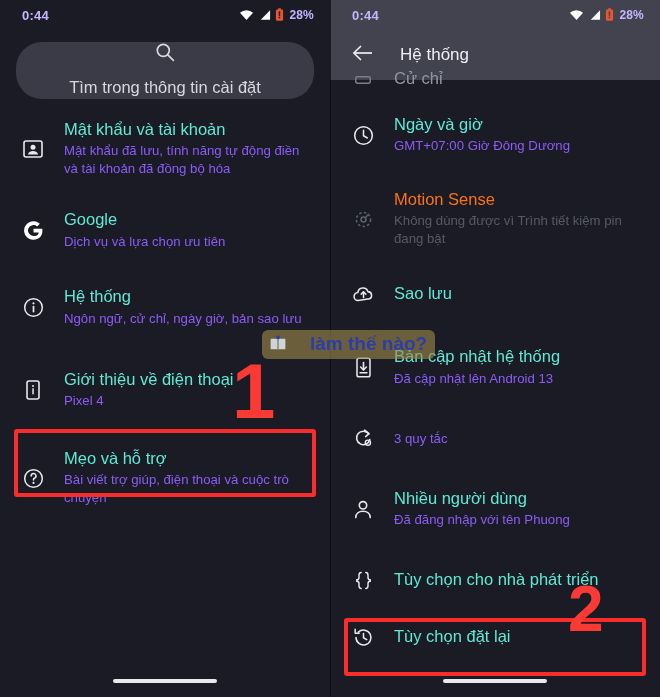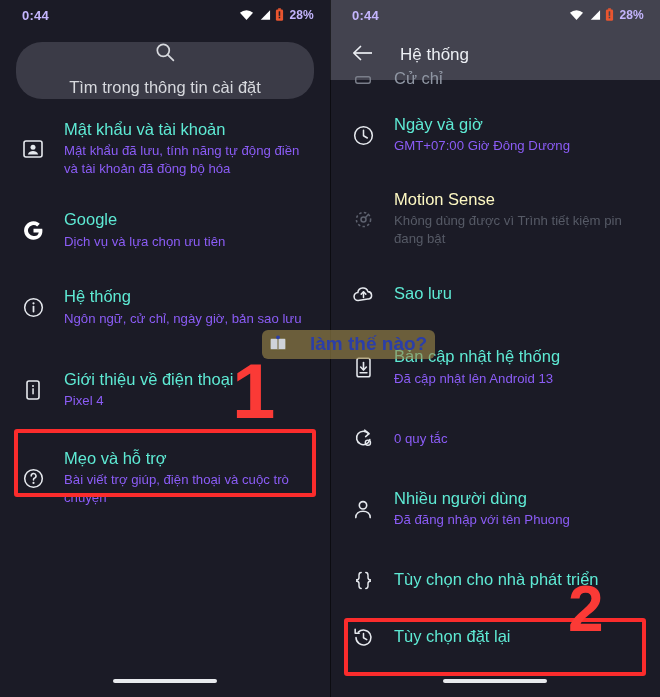--- a/index.html
+++ b/index.html
@@ -49,21 +49,21 @@
   .row {
     display: flex; align-items: flex-start;
     padding: 12px 18px 12px 20px;
     gap: 18px;
     position: relative;
   }
   .row .ic { width: 26px; min-width: 26px; display: flex; justify-content: center; align-items: center; padding-top: 2px; }
   .row .txt { flex: 1; }
   .row .t1 { color: #5eead4; font-size: 16.5px; line-height: 1.3; }
   .row .t2 { color: #8b5cf6; font-size: 13.2px; line-height: 1.32; margin-top: 2px; }
-  .row.dim .t1 { color: #fef9c3; }
+  .row.dim .t1 { color: #f97316; }
   .row.dim .t2 { color: #565a66; }
 
   
   .row { align-items: center; }
 
   
   .hl {
     position: absolute; border: 4px solid #fb2c2c; border-radius: 3px;
     pointer-events: none;
   }
@@ -308,21 +308,21 @@
 
       <div class="row" style="padding-top:20px;padding-bottom:18px">
         <span class="ic">
           <svg width="23" height="23" viewBox="0 0 24 24">
             <path d="M17.4 7.2A7 7 0 1 0 18.6 13" fill="none" stroke="#e6e9ee" stroke-width="1.6" stroke-linecap="round"></path>
             <polyline points="13.2,3.3 17.8,6.9 14.2,10" fill="none" stroke="#e6e9ee" stroke-width="1.6" stroke-linecap="round" stroke-linejoin="round"></polyline>
             <circle cx="16.6" cy="16.4" r="2.7" fill="none" stroke="#e6e9ee" stroke-width="1.5"></circle>
           </svg>
         </span>
         <span class="txt">
-          <div class="t2">0 quy tắc</div>
+          <div class="t2">3 quy tắc</div>
         </span>
       </div>
 
       <div class="row" style="padding-top:20px;padding-bottom:18px">
         <span class="ic">
           <svg width="22" height="23" viewBox="0 0 22 23">
             <circle cx="11" cy="7.3" r="3.7" fill="none" stroke="#e6e9ee" stroke-width="1.6"></circle>
             <path d="M3.8 19.6c0-4 3.2-6.3 7.2-6.3s7.2 2.3 7.2 6.3" fill="none" stroke="#e6e9ee" stroke-width="1.6" stroke-linecap="round"></path>
           </svg>
         </span>

